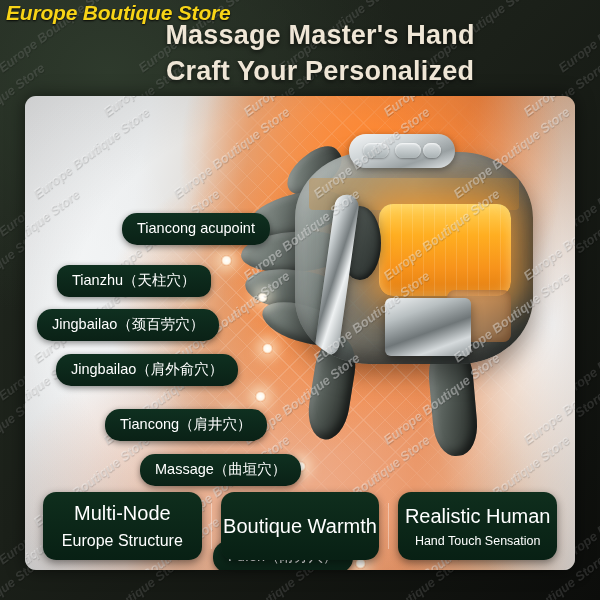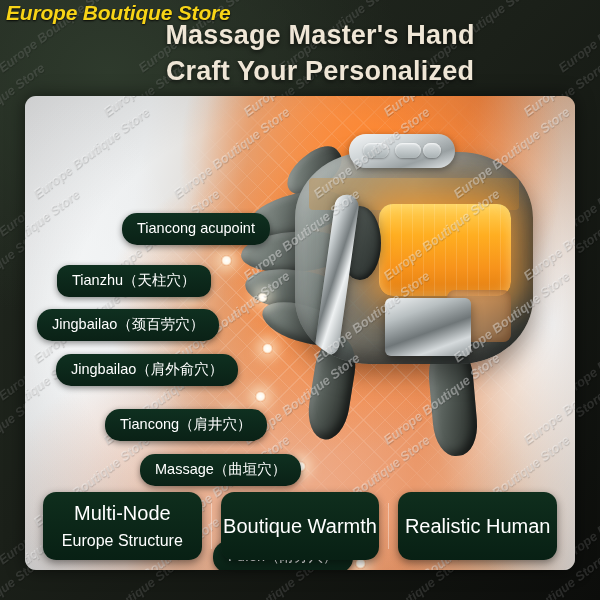--- a/index.html
+++ b/index.html
@@ -335,14 +335,15 @@
       <div class="l1">Multi-Node</div>
       <div class="l2">Europe Structure</div>
     </div>
     <div class="divider"></div>
     <div class="feat">
       <div class="l1">Boutique Warmth</div>
     </div>
     <div class="divider"></div>
     <div class="feat small">
       <div class="l1">Realistic Human</div>
+      <div class="l2">Hand Touch Sensation</div>
     </div>
   </div>
 
 </body></html>

